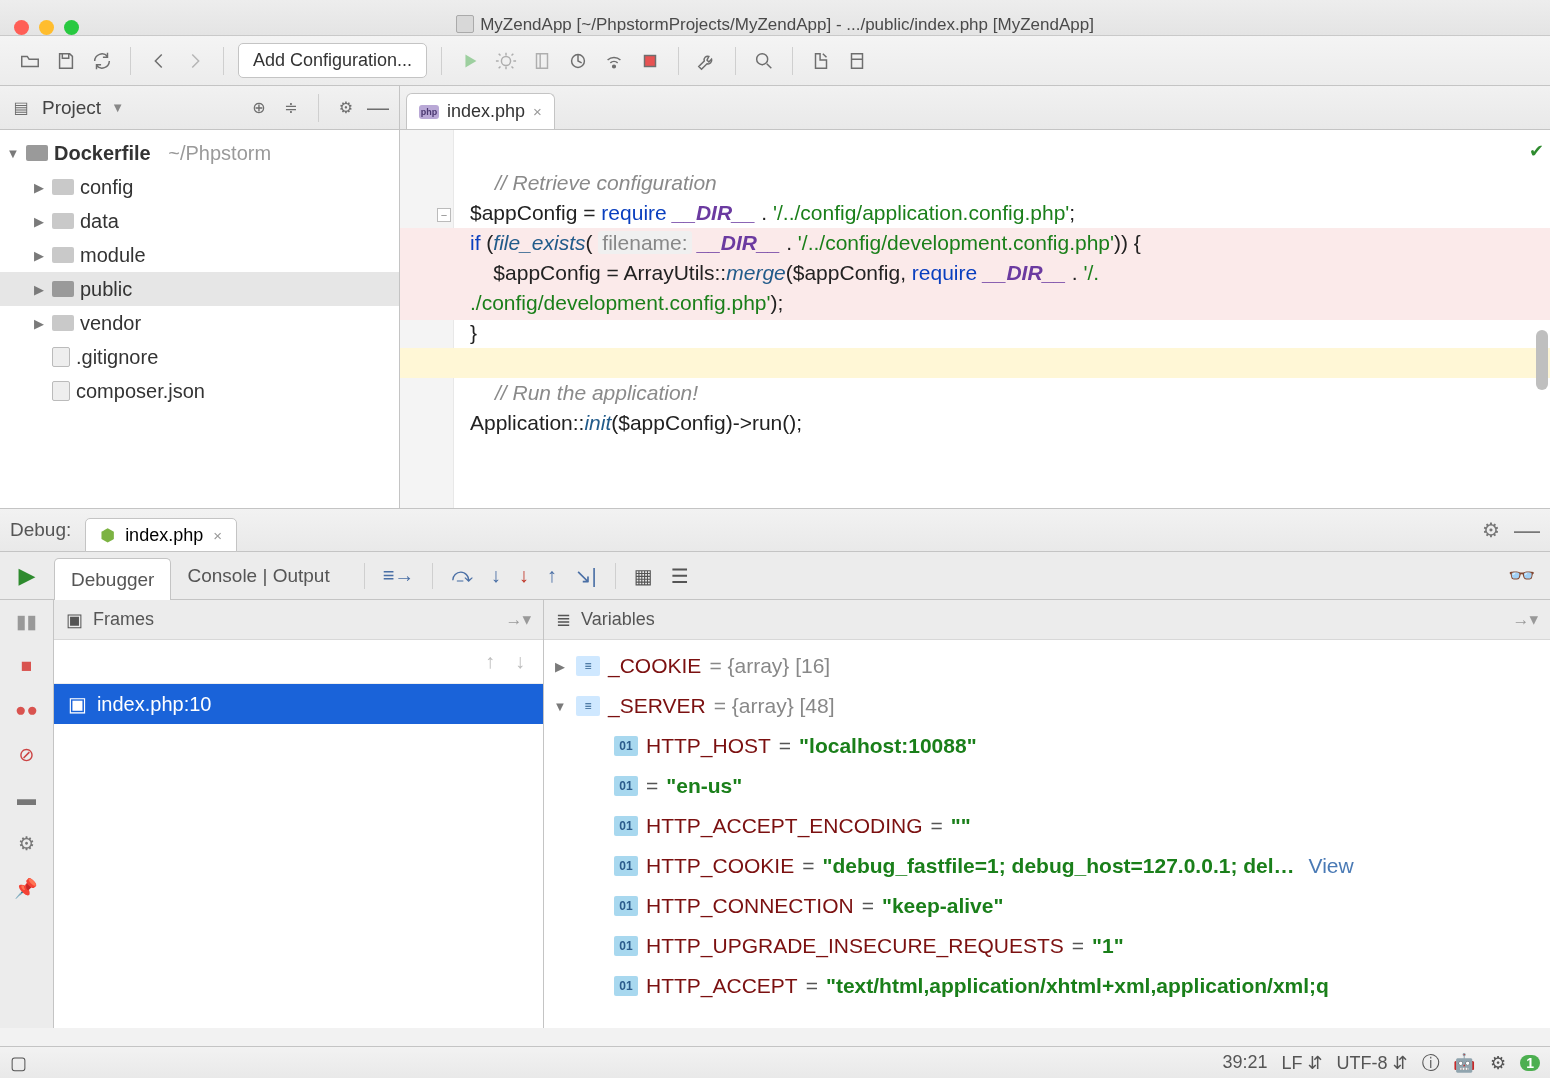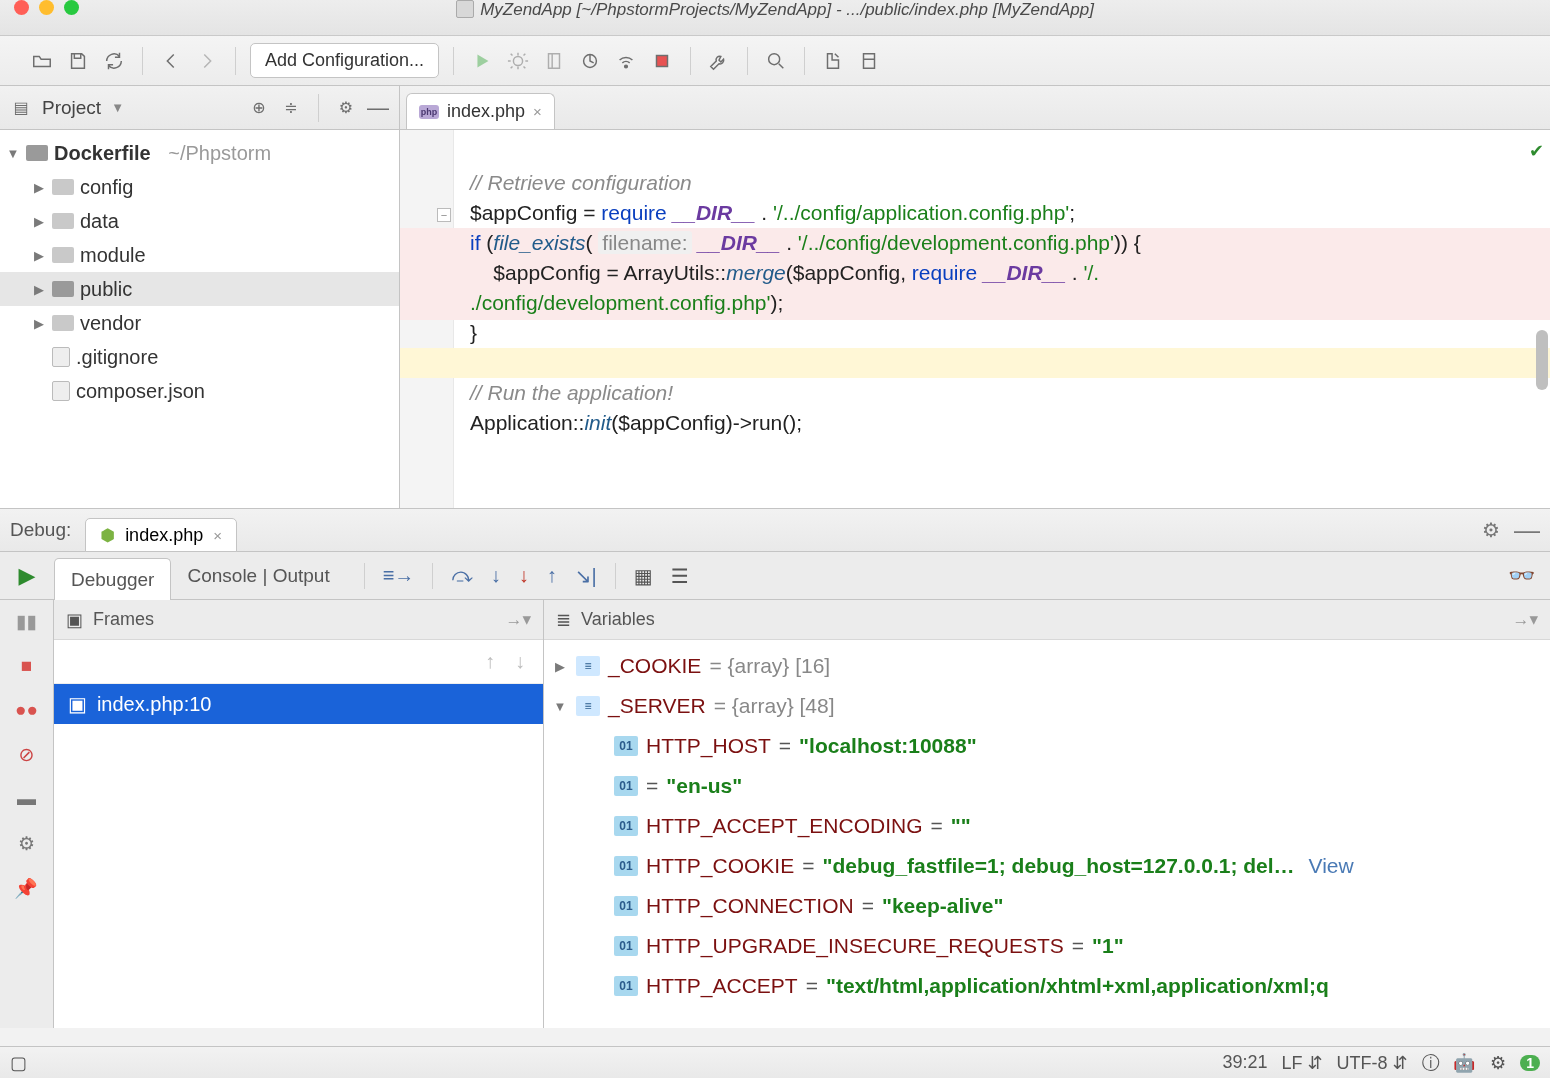--- a/index.html
+++ b/index.html
@@ -1,27 +1,27 @@
 <!DOCTYPE html>
 <html><head>
 <meta charset="utf-8">
 <style>
 * { margin:0; padding:0; box-sizing:border-box; font-family: "Lucida Grande","Segoe UI",Arial,sans-serif; }
 html,body { width:1550px; height:1078px; overflow:hidden; background:#f2f2f2; }
 
 
-.titlebar { height:36px; background:linear-gradient(#ededed,#e4e4e4); display:flex; align-items:flex-start; border-bottom:1px solid #c9c9c9; position:relative;font-style:italic; }
+.titlebar { height:36px; background:linear-gradient(#ededed,#e4e4e4); display:flex; align-items:flex-end; border-bottom:1px solid #c9c9c9; position:relative; }
 .traffic { display:flex; gap:10px; margin-left:14px; }
 .tl { width:15px; height:15px; border-radius:50%; }
 .tl.r{background:#ff5f57;} .tl.y{background:#ffbd2e;} .tl.g{background:#28c940;}
 .title-center { position:absolute; left:0; right:0; text-align:center; font-size:17px; color:#4a4a4a; pointer-events:none; }
 .title-icon{display:inline-block;width:18px;height:18px;background:#d8d8d8;border:1px solid #aaa;border-radius:2px;vertical-align:-3px;margin-right:6px;}
 
 
-.toolbar { height:50px; background:linear-gradient(#f4f4f4,#ececec); border-bottom:1px solid #c4c4c4; display:flex; align-items:center; padding:0 28px; gap:8px; }
+.toolbar { height:50px; background:linear-gradient(#f4f4f4,#ececec); border-bottom:1px solid #c4c4c4; display:flex; align-items:center; padding:0 16px; gap:8px; }
 .tsep{width:1px;height:28px;background:#cfcfcf;margin:0 6px;}
 .ticon{width:28px;height:28px;display:flex;align-items:center;justify-content:center;color:#6e6e6e;}
 .ticon svg{width:22px;height:22px;stroke:#6e6e6e;fill:none;stroke-width:1.6;}
 .cfgbtn{background:#fff;border:1px solid #c4c4c4;border-radius:5px;padding:6px 14px;font-size:18px;color:#333;}
 .runicon{color:#4caf50;}
 .stopicon rect{fill:#e75252;}
 
 
 .secbar{height:44px;background:linear-gradient(#f1f1f1,#e9e9e9);border-bottom:1px solid #c4c4c4;display:flex;}
 .projhead{width:400px;display:flex;align-items:center;padding:0 10px;gap:10px;border-right:1px solid #c4c4c4;}
@@ -44,21 +44,21 @@
 .bold{font-weight:bold;}
 .dim{color:#9a9a9a;}
 .sel{background:#e6e6e6;}
 
 
 .editor{flex:1;background:#fff;position:relative;font-family:Menlo,Consolas,monospace;font-size:21px;line-height:30px;overflow:hidden;}
 .gutter{position:absolute;left:0;top:0;bottom:0;width:54px;background:#f4f4f4;border-right:1px solid #e8e8e8;}
 .bp{position:absolute;left:18px;width:16px;height:16px;background:#d9534f;border-radius:50%;}
 .fold{position:absolute;right:2px;width:14px;height:14px;border:1px solid #bbb;background:#fff;font-size:11px;line-height:12px;text-align:center;color:#888;}
 .code{position:absolute;left:70px;top:8px;right:10px;white-space:pre;color:#222;}
-.c-cm{color:#8a8a8a;font-style:italic;}
+.c-cm{color:#8a8a8a;font-style:italic;margin-left:25px;}
 .c-kw{color:#0a3fbf;font-weight:normal;}
 .c-fnc{color:#225b8a;font-style:italic;}
 .c-mag{color:#6b3aa0;font-weight:bold;font-style:italic;}
 .c-str{color:#1a7f1a;font-weight:normal;}
 .c-hint{background:#f0f0f0;color:#888;padding:0 4px;border-radius:3px;font-style:normal;}
 .hl{background:#fff7d6;position:absolute;left:0;right:0;height:30px;}
 .hlr{background:#fbeaea;position:absolute;left:0;right:0;}
 .scrollthumb{position:absolute;right:2px;top:200px;width:12px;height:60px;background:#bfbfbf;border-radius:6px;}
 .checkmark{position:absolute;right:6px;top:6px;color:#2e8b2e;font-size:18px;}
 

